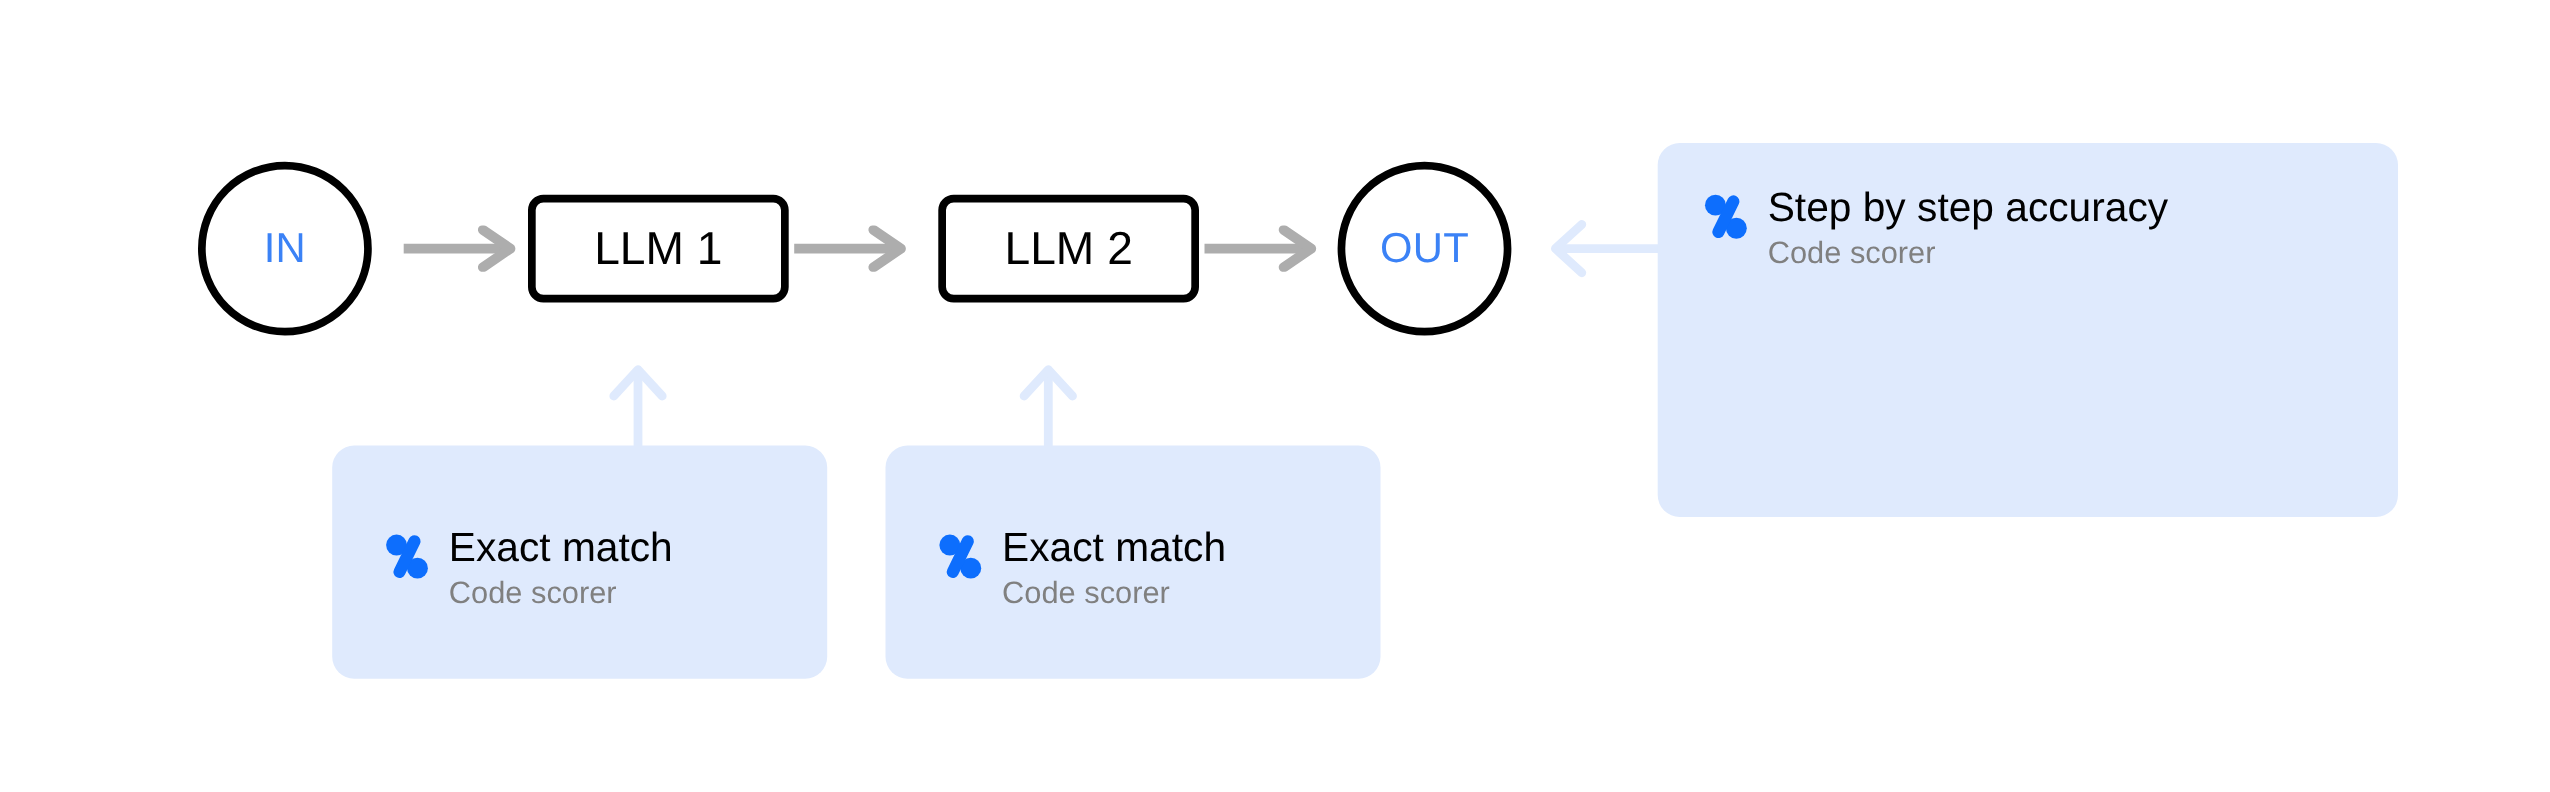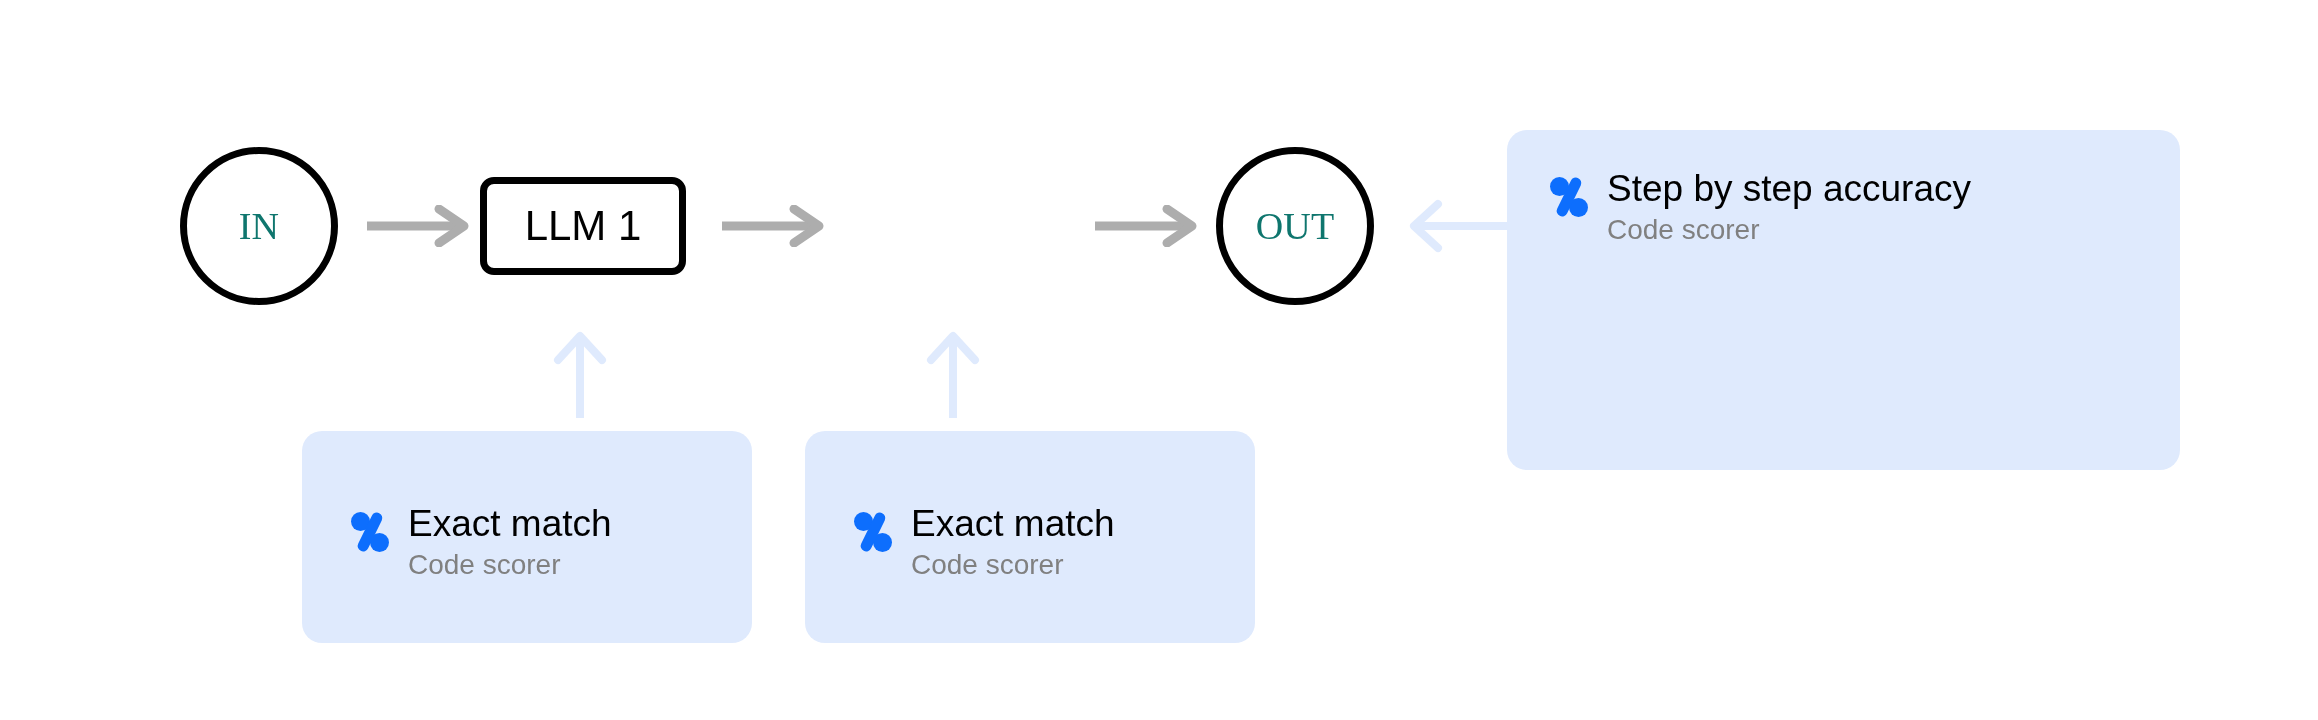--- a/index.html
+++ b/index.html
@@ -27,29 +27,28 @@
     border: 7px solid #000000;
     border-radius: 50%;
     box-sizing: border-box;
     display: flex;
     align-items: center;
     justify-content: center;
     background: #ffffff;
   }
   .node-circle .node-label {
     font-size: 38px;
-    color: #0f766e;
+    color: #3b82f6;
     letter-spacing: 0.2px;
     line-height: 1;
-    font-family: Liberation Serif, serif;
   }
 
   .node-box {
     position: absolute;
-    width: 206px;
+    width: 237px;
     height: 98px;
     border: 7px solid #000000;
     border-radius: 14px;
     box-sizing: border-box;
     display: flex;
     align-items: center;
     justify-content: center;
     background: #ffffff;
   }
   .node-box .node-label {
@@ -62,21 +61,20 @@
   .arrow {
     position: absolute;
   }
 
   
   .scorer-card {
     position: absolute;
     background: #dfeafd;
     border-radius: 20px;
     box-sizing: border-box;
-    margin-top: 26px;
   }
   .scorer-panel {
     position: absolute;
     background: #dfeafd;
     border-radius: 20px;
     box-sizing: border-box;
   }
 
   .scorer-item {
     display: flex;
@@ -139,20 +137,23 @@
 
   <div class="node-box" style="left:480px; top:177px;">
     <span class="node-label">LLM 1</span>
   </div>
 
   <svg class="arrow" style="left:720px; top:205px;" width="110" height="42" viewBox="0 0 110 42">
     <path d="M2 21 H92" stroke="#adadad" stroke-width="9" stroke-linecap="butt" fill="none"></path>
     <path d="M74 4 L99 21 L74 38" stroke="#adadad" stroke-width="9" stroke-linecap="round" stroke-linejoin="round" fill="none"></path>
   </svg>
 
+  <div class="node-box" style="left:853px; top:177px;">
+    <span class="node-label">LLM 2</span>
+  </div>
 
   <svg class="arrow" style="left:1093px; top:205px;" width="110" height="42" viewBox="0 0 110 42">
     <path d="M2 21 H92" stroke="#adadad" stroke-width="9" stroke-linecap="butt" fill="none"></path>
     <path d="M74 4 L99 21 L74 38" stroke="#adadad" stroke-width="9" stroke-linecap="round" stroke-linejoin="round" fill="none"></path>
   </svg>
 
   <div class="node-circle" style="left:1216px; top:147px;">
     <span class="node-label">OUT</span>
   </div>
 

